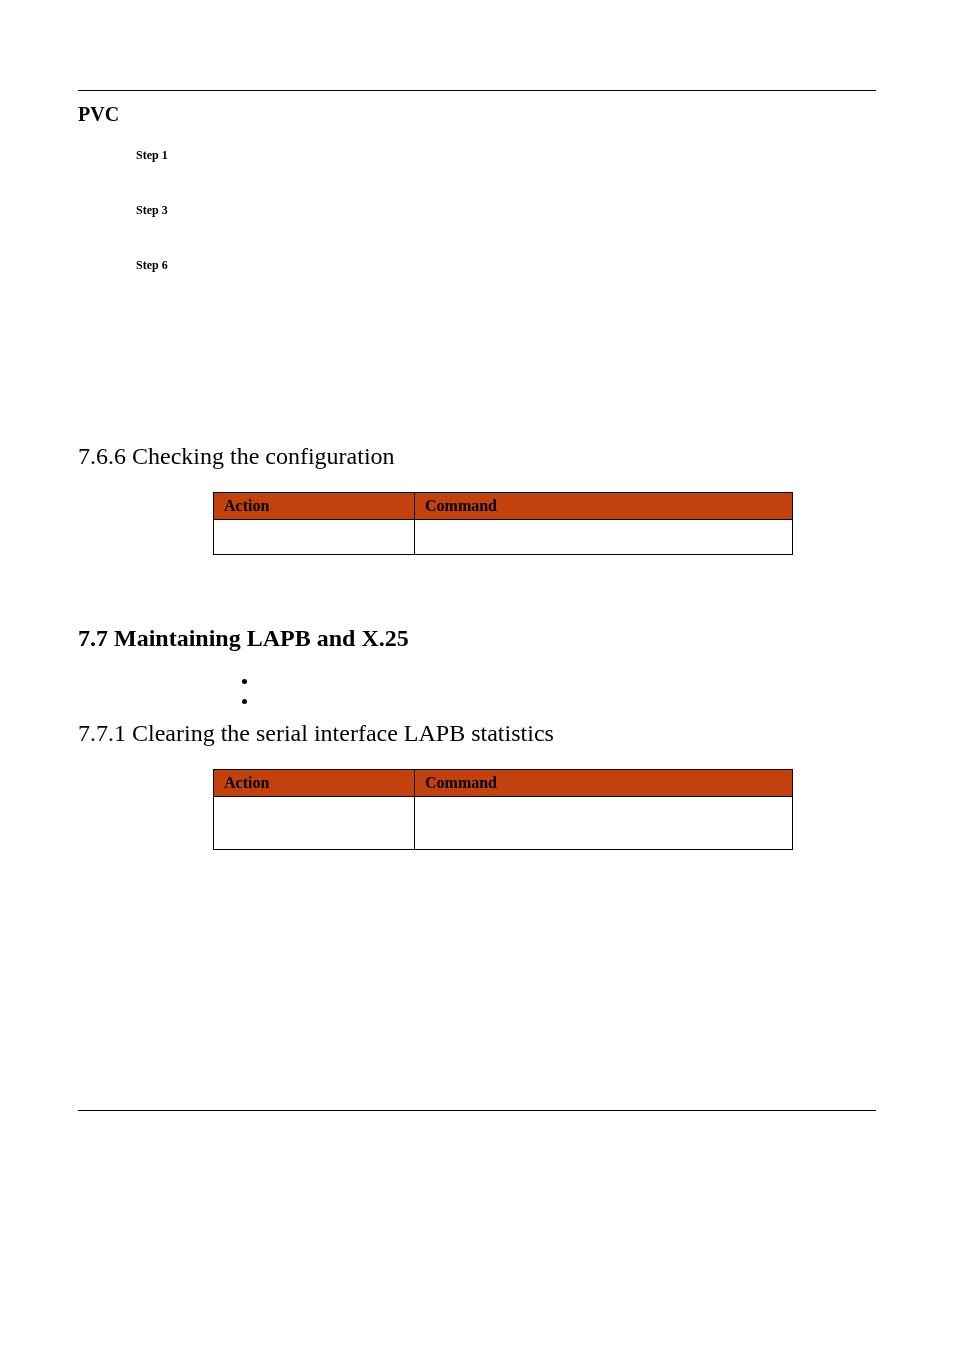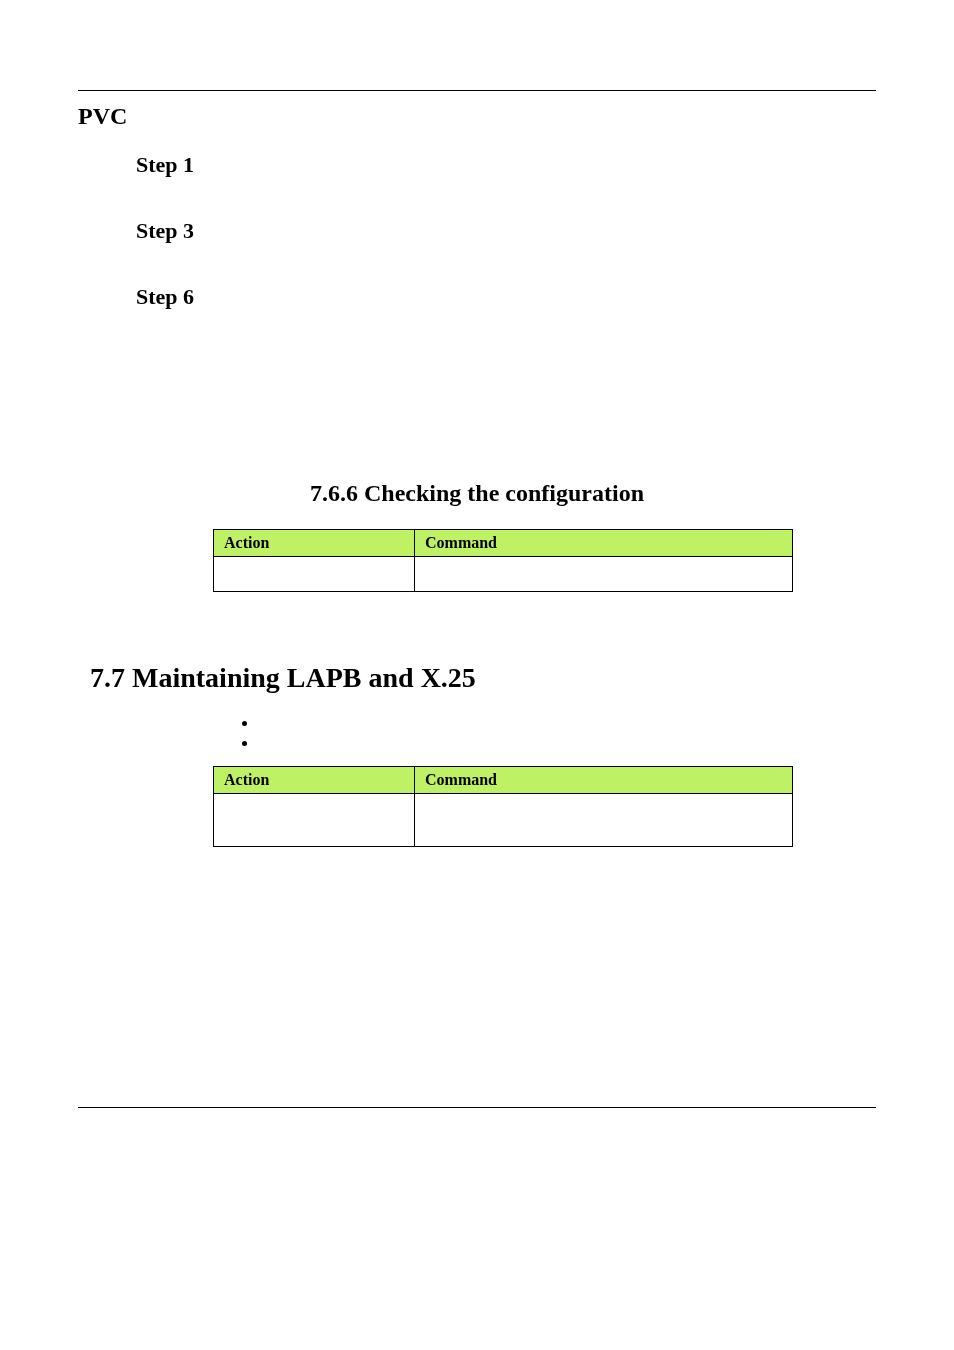--- a/index.html
+++ b/index.html
@@ -18,59 +18,58 @@
     height: 0;
     margin-bottom: 10px;
   }
   .bottom-rule {
     border-top: 1.5px solid #000;
     height: 0;
     margin-top: 260px;
     margin-bottom: 40px;
   }
   h3.pvc {
-    font-size: 24px;
+    font-size: 20px;
     font-weight: bold;
     margin: 12px 0 22px 0;
   }
   .step-block {
     margin-left: 58px;
     margin-bottom: 30px;
   }
   .step-label {
-    font-size: 22px;
+    font-size: 12px;
     font-weight: bold;
     margin-bottom: 40px;
   }
   h2.section {
     font-size: 24px;
-    font-weight: bold;
+    font-weight: normal;
     margin: 70px 0 22px 0;
-    text-align: center;
   }
   h1.section-main {
-    font-size: 28px;
+    font-size: 24px;
     font-weight: bold;
-    margin: 70px 0 20px 12px;
+    margin: 70px 0 20px 0;
   }
   table.cmd {
     border-collapse: collapse;
     width: 580px;
     margin-left: 135px;
     margin-top: 12px;
     margin-bottom: 10px;
   }
   table.cmd th, table.cmd td {
     border: 1.2px solid #000;
     text-align: left;
     font-size: 16px;
     vertical-align: middle;
   }
   table.cmd th {
-    background: #bef264;
+    background: #c2410c;
     font-weight: bold;
     padding: 4px 10px;
   }
   table.cmd th.col-action { width: 180px; }
   table.cmd td { height: 26px; padding: 4px 10px; }
   table.cmd.tall td { height: 44px; }
   ul.bullets {
     margin: 8px 0 8px 180px;
     padding: 0;
     list-style: disc;
@@ -117,20 +116,21 @@
     </tbody>
   </table>
 
   <h1 class="section-main">7.7 Maintaining LAPB and X.25</h1>
 
   <ul class="bullets">
     <li></li>
     <li></li>
   </ul>
 
+  <h2 class="section" style="margin-top:8px">7.7.1 Clearing the serial interface LAPB statistics</h2>
 
   <table class="cmd tall">
     <thead>
       <tr>
         <th class="col-action">Action</th>
         <th>Command</th>
       </tr>
     </thead>
     <tbody>
       <tr>

